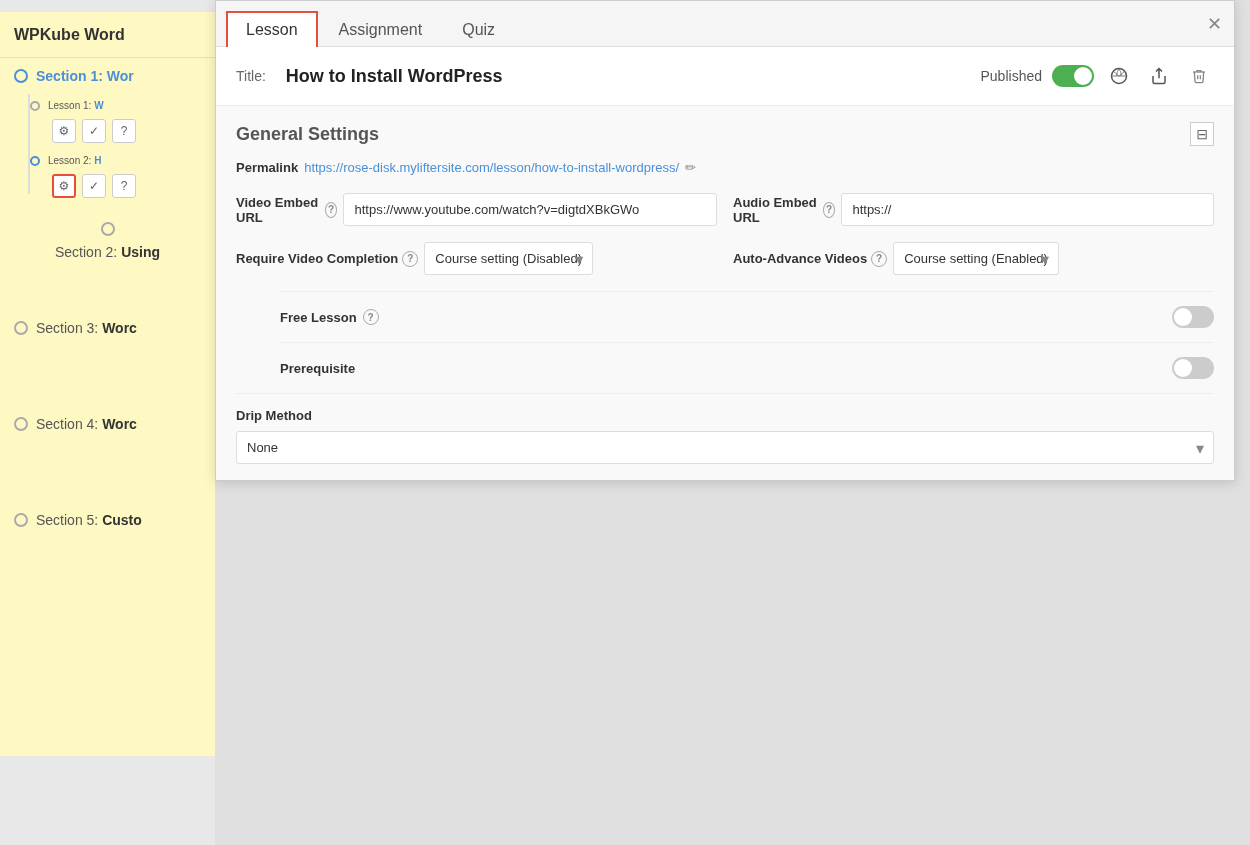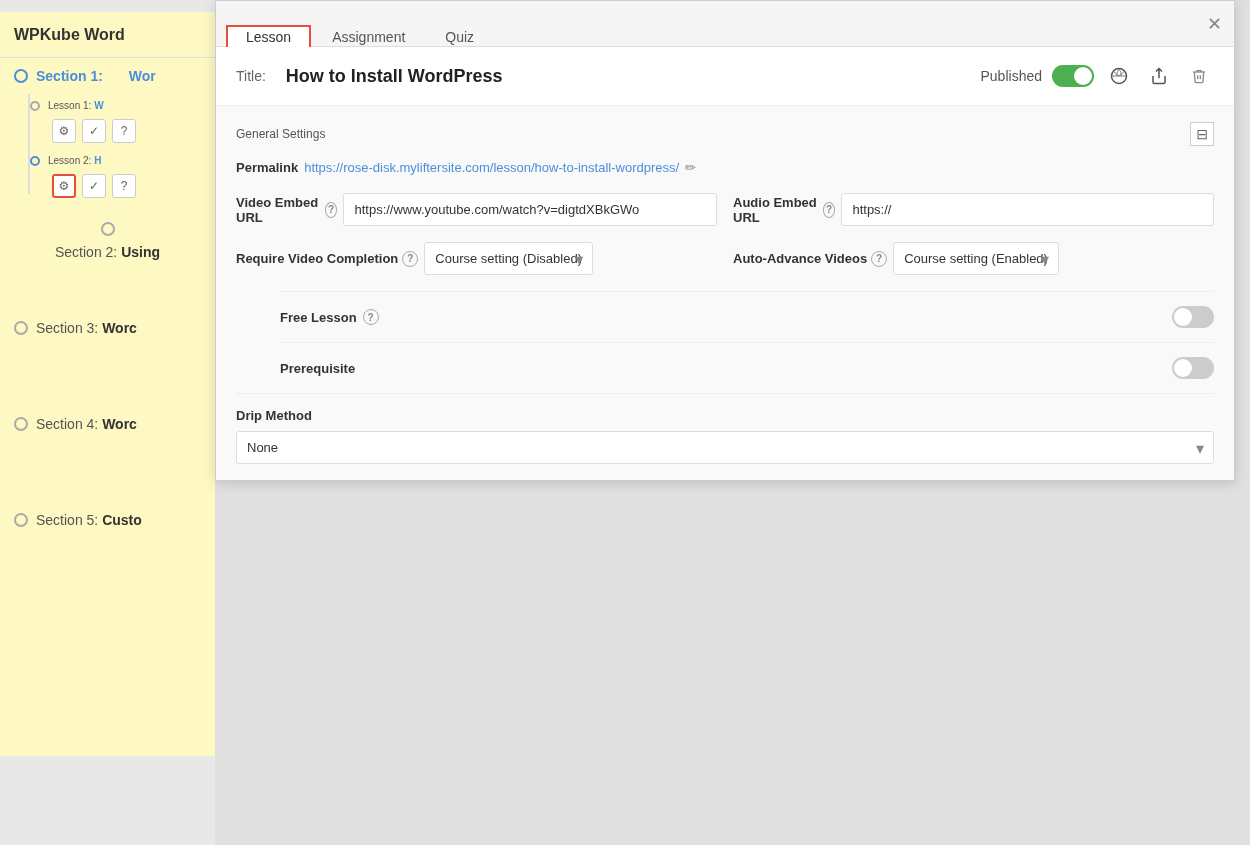--- a/index.html
+++ b/index.html
@@ -107,22 +107,22 @@
     .tab-bar {
       display: flex;
       background: #f5f5f5;
       border-bottom: 1px solid #ddd;
       height: 46px;
       align-items: flex-end;
       padding: 0 10px;
       position: relative;
     }
     .tab {
-      padding: 2px 18px;
-      font-size: 14px;
+      padding: 8px 18px;
+      font-size: 16px;
       color: #555;
       cursor: pointer;
       border: 1px solid transparent;
       border-bottom: none;
       background: transparent;
       margin-right: 2px;
       position: relative;
       top: 1px;
     }
     .tab.active {
@@ -200,22 +200,22 @@
       background: #f9f9f9;
     }
 
     .section-header {
       display: flex;
       align-items: center;
       justify-content: space-between;
       margin-bottom: 14px;
     }
     .section-title {
-      font-size: 12px;
-      font-weight: 400;
+      font-size: 18px;
+      font-weight: 700;
       color: #555;
     }
     .collapse-btn {
       width: 24px; height: 24px;
       border: 1px solid #ccc;
       background: #fff;
       display: flex; align-items: center; justify-content: center;
       cursor: pointer;
       font-size: 14px;
       color: #666;
@@ -356,21 +356,21 @@
 </head>
 <body>
 
 <div class="sidebar">
   <div class="sidebar-title">WPKube Word</div>
 
   <div style="position: relative;">
     <div class="sidebar-section">
       <div class="circle blue"></div>
       <span class="sidebar-section-label">
-        <span>Section 1:</span>&nbsp;<span style="color:#4a90d9; font-weight:bold;margin-left:22px;">Wor</span>
+        <span>Section 1:</span>&nbsp;<span style="color:#4a90d9; font-weight:bold;">Wor</span>
       </span>
     </div>
 
     <div style="position: absolute; left: 28px; top: 36px; width: 2px; height: 100px; background: #ddd;"></div>
 
     <div class="lesson-item">
       <div class="lesson-dot"></div>
       <span class="lesson-label">
         Lesson 1:&nbsp;<span>W</span>
       </span>

